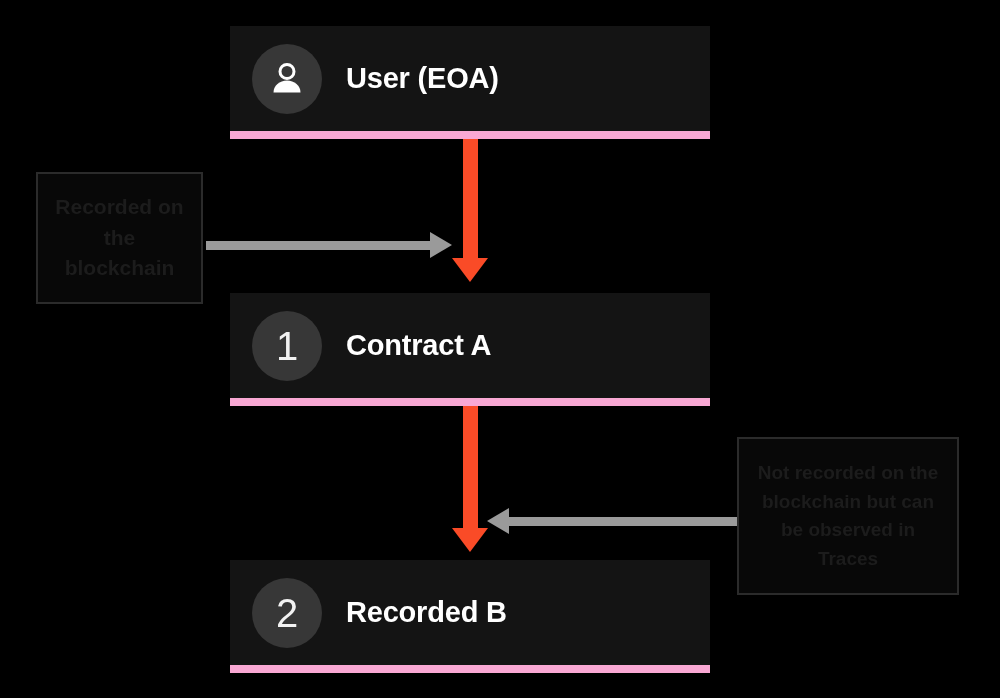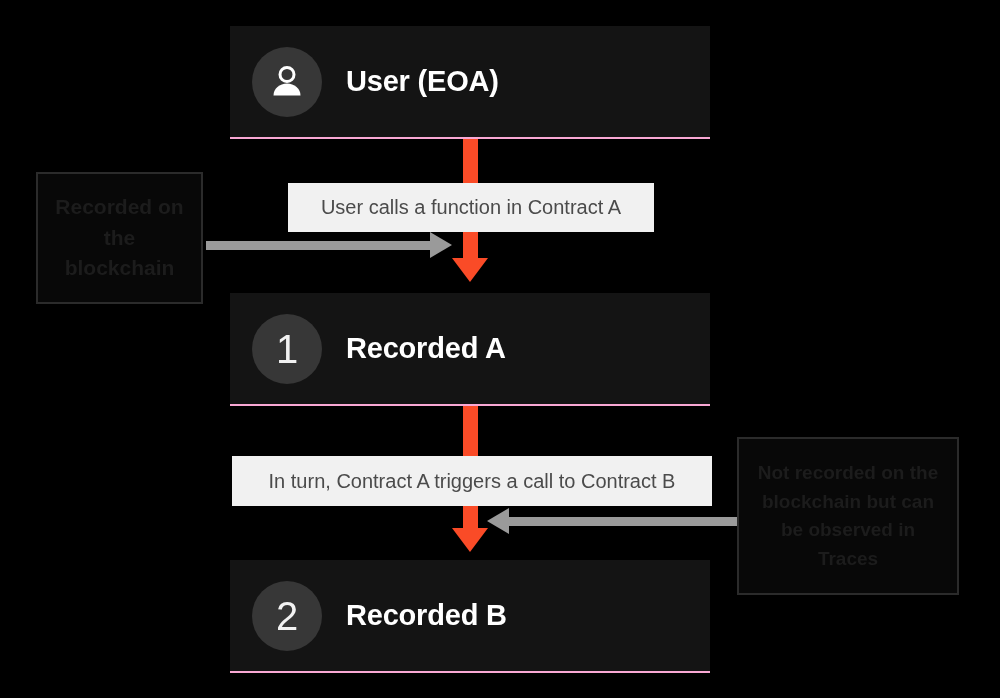--- a/index.html
+++ b/index.html
@@ -19,21 +19,21 @@
     background: #000000;
   }
 
   
   .node {
     position: absolute;
     left: 230px;
     width: 480px;
     height: 113px;
     background: #141414;
-    border-bottom: 2px solid #f9a8d4;
+    border-bottom: 8px solid #f9a8d4;
     display: flex;
     align-items: center;
     padding-left: 22px;
   }
   .node-user     { top: 26px; }
   .node-contract-a { top: 293px; }
   .node-contract-b { top: 560px; }
 
   .node-badge {
     width: 70px;
@@ -177,34 +177,28 @@
   <div class="node node-user">
     <div class="node-badge">
       <svg class="person-icon" width="40" height="40" viewBox="0 0 40 40">
         <circle cx="20" cy="12.5" r="7" fill="none" stroke="#ffffff" stroke-width="3"></circle>
         <path d="M6.5 33.5 a13.5 12 0 0 1 27 0 z" fill="#ffffff"></path>
       </svg>
     </div>
     <div class="node-label">User (EOA)</div>
   </div>
 
-  <div class="caption caption-1">
-    <span>User calls a function in Contract A</span>
-  </div>
 
   <div class="node node-contract-a">
     <div class="node-badge">
       <span class="node-badge-num">1</span>
     </div>
-    <div class="node-label">Recorded A</div>
-  </div>
-
-  <div class="caption caption-2">
-    <span>In turn, Contract A triggers a call to Contract B</span>
-  </div>
+    <div class="node-label">Contract A</div>
+  </div>
+
 
   <div class="node node-contract-b">
     <div class="node-badge">
       <span class="node-badge-num">2</span>
     </div>
     <div class="node-label">Recorded B</div>
   </div>
 
   <div class="gconn gconn-left"></div>
   <div class="ghead ghead-right"></div>

